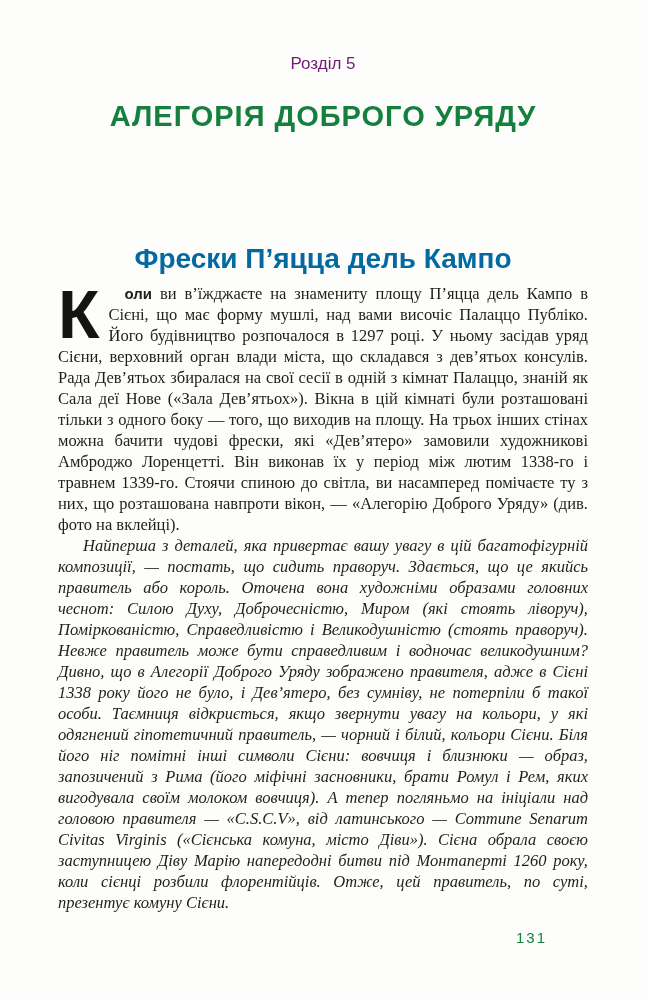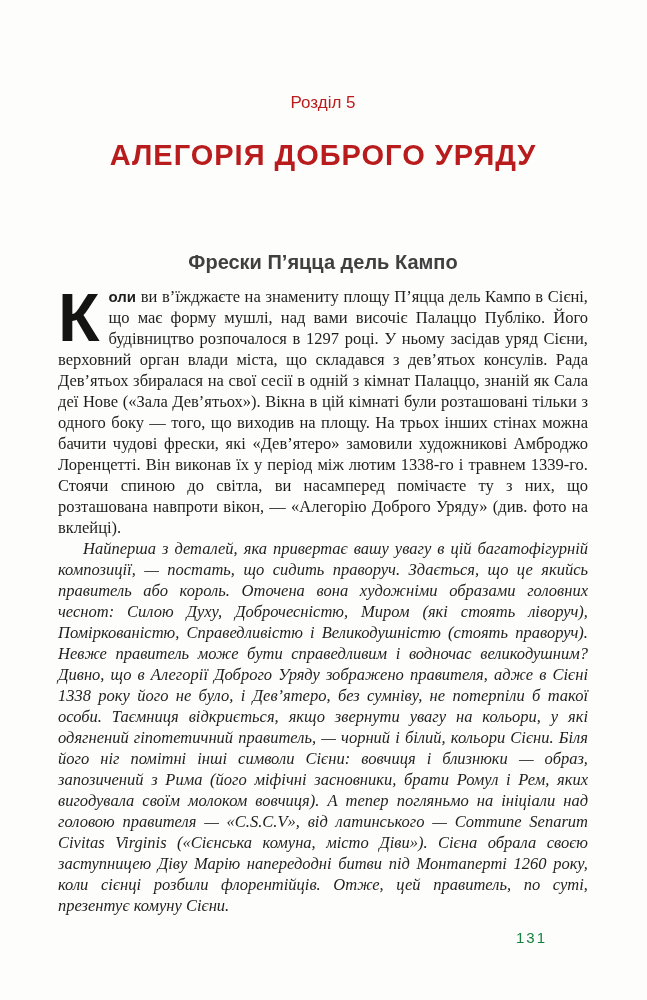--- a/index.html
+++ b/index.html
@@ -16,46 +16,46 @@
     overflow: hidden;
   }
   .page {
     position: relative;
     width: 647px;
     height: 1000px;
     box-sizing: border-box;
     padding: 0 59px 0 58px;
   }
   .chapter-label {
-    padding-top: 92px;
+    padding-top: 53px;
     text-align: center;
     font-family: "Liberation Sans", sans-serif;
     font-size: 17px;
     font-weight: 400;
     line-height: 22px;
-    color: #b91c1c;
+    color: #701a75;
   }
   .chapter-title {
     margin: 23px 0 0 0;
     text-align: center;
     font-family: "Liberation Sans", sans-serif;
     font-size: 29px;
     font-weight: 700;
     letter-spacing: 1px;
     line-height: 36px;
-    color: #b91c1c;
+    color: #15803d;
   }
   .section-heading {
-    margin: 76px 0 0 0;
+    margin: 112px 0 0 0;
     text-align: center;
     font-family: "Liberation Sans", sans-serif;
-    font-size: 20px;
+    font-size: 28px;
     font-weight: 700;
     line-height: 26px;
-    color: #404040;
+    color: #0369a1;
   }
   .body-text {
     margin-top: 11px;
     font-size: 16.5px;
     line-height: 21px;
     text-align: justify;
   }
   .para {
     margin: 0;
     padding: 0;
@@ -70,20 +70,21 @@
     font-weight: 700;
     font-size: 68px;
     line-height: 58px;
     padding: 2px 9px 0 0;
     color: #141412;
   }
   .lead-bold {
     font-family: "Liberation Sans", sans-serif;
     font-weight: 700;
     font-size: 15px;
+    margin-left: 16px;
   }
   .page-number {
     position: absolute;
     top: 929px;
     left: 516px;
     font-family: "Liberation Sans", sans-serif;
     font-size: 15px;
     letter-spacing: 2px;
     color: #15803d;
   }

